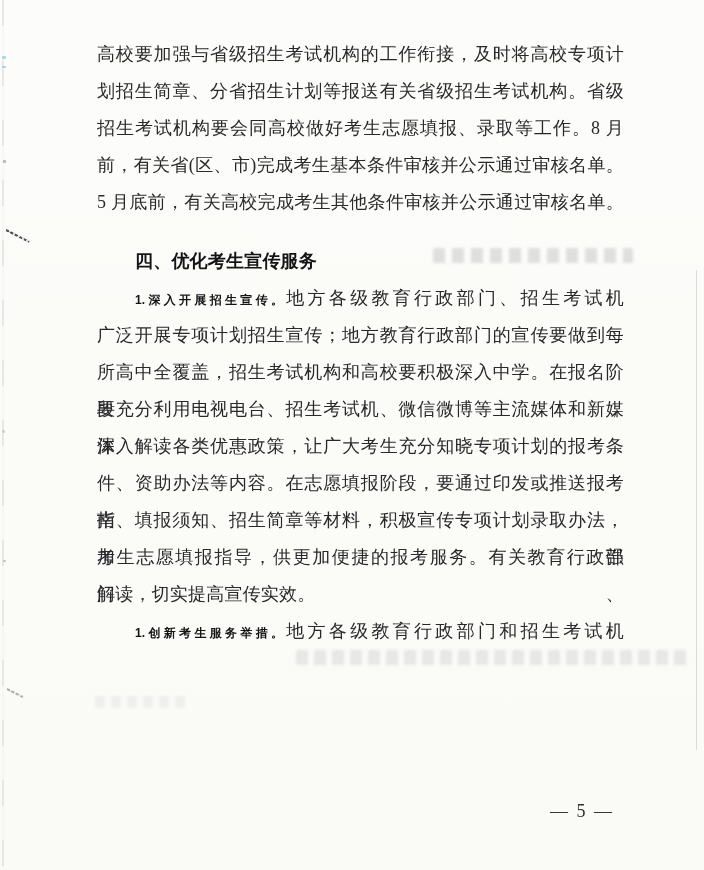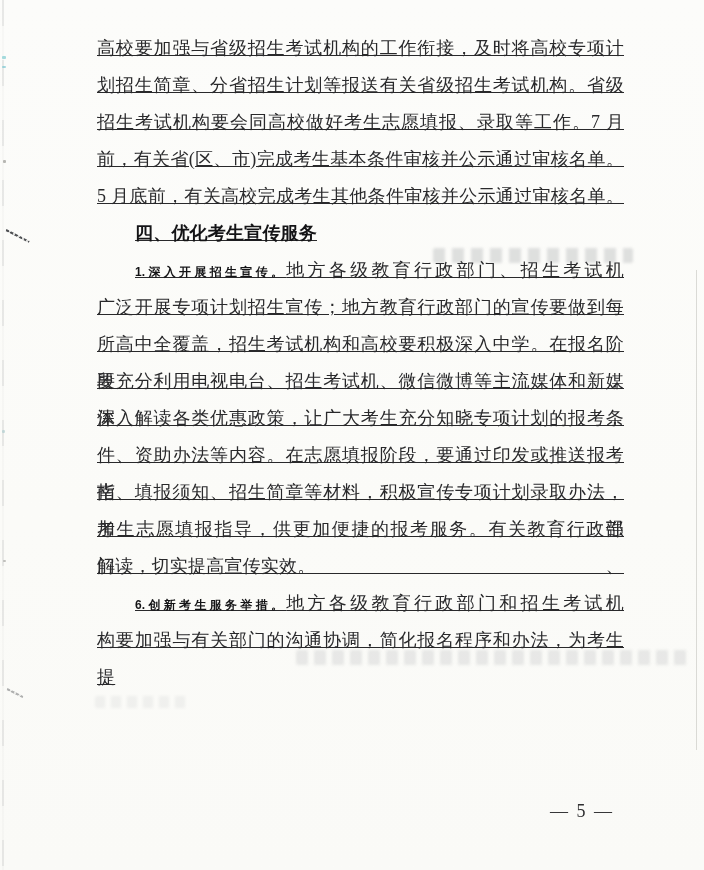--- a/index.html
+++ b/index.html
@@ -6,33 +6,32 @@
   body{
     width:704px;height:870px;overflow:hidden;position:relative;
     background:#fbfbf9;
     font-family:"Liberation Serif","DejaVu Serif",serif;
   }
   .page{
     position:absolute;left:0;top:0;width:704px;height:870px;
     background:linear-gradient(180deg,#fcfcfa 0%,#fbfbf8 60%,#fafaf7 100%);
   }
   .textblock{
-    position:absolute;left:97px;top:30px;width:527px;
+    position:absolute;left:97px;top:36px;width:527px;
     color:#29292b;
-    text-decoration:underline;
   }
   .line{
     height:37px;line-height:37px;font-size:18px;
     letter-spacing:.2px;white-space:nowrap;
     text-align:justify;text-align-last:left;
   }
   .line.just{white-space:normal;text-align-last:justify;text-justify:inter-character;}
   .line.ind{text-indent:38px;}
   .line b{font-weight:bold;color:#141416;font-family:"Liberation Sans","DejaVu Sans",sans-serif;font-size:12px;}
-  .line.headline{font-weight:bold;color:#141416;font-family:"Liberation Sans","DejaVu Sans",sans-serif;font-size:18px;}
+  .line.headline{font-weight:bold;color:#141416;font-family:"Liberation Sans","DejaVu Sans",sans-serif;font-size:18px;margin-top:22px;}
   .pagenum{
     position:absolute;top:801px;right:90px;
     font-size:18px;color:#2e2e30;letter-spacing:2px;
   }
   
   .ghost{position:absolute;filter:blur(1.4px);border-radius:2px;}
   .ghost-1{left:433px;top:248px;width:200px;height:15px;opacity:.55;
     background:repeating-linear-gradient(90deg,rgba(110,114,120,.38) 0 12px,rgba(110,114,120,0) 12px 19px);}
   .ghost-2{left:296px;top:650px;width:392px;height:15px;opacity:.42;
     background:repeating-linear-gradient(90deg,rgba(120,124,130,.36) 0 12px,rgba(120,124,130,0) 12px 18px);}
@@ -57,35 +56,34 @@
   .speck-5{left:3px;top:560px;width:3px;height:2px;background:#9a9a96;opacity:.6;}
 </style>
 </head>
 <body>
 
 <div class="page">
 
   <div class="textblock" id="textblock">
       <div class="line just">高校要加强与省级招生考试机构的工作衔接，及时将高校专项计</div>
       <div class="line just">划招生简章、分省招生计划等报送有关省级招生考试机构。省级</div>
-      <div class="line just">招生考试机构要会同高校做好考生志愿填报、录取等工作。7 月</div>
+      <div class="line just">招生考试机构要会同高校做好考生志愿填报、录取等工作。8 月</div>
       <div class="line just">前，有关省(区、市)完成考生基本条件审核并公示通过审核名单。</div>
       <div class="line just">5 月底前，有关高校完成考生其他条件审核并公示通过审核名单。</div>
       <div class="line ind headline">四、优化考生宣传服务</div>
       <div class="line just ind"><b>1.深入开展招生宣传。</b>地方各级教育行政部门、招生考试机</div>
       <div class="line just">广泛开展专项计划招生宣传；地方教育行政部门的宣传要做到每</div>
       <div class="line just">所高中全覆盖，招生考试机构和高校要积极深入中学。在报名阶段，</div>
       <div class="line just">要充分利用电视电台、招生考试机、微信微博等主流媒体和新媒体，</div>
       <div class="line just">深入解读各类优惠政策，让广大考生充分知晓专项计划的报考条</div>
       <div class="line just">件、资助办法等内容。在志愿填报阶段，要通过印发或推送报考指</div>
       <div class="line just">南、填报须知、招生简章等材料，积极宣传专项计划录取办法，加强</div>
       <div class="line just">考生志愿填报指导，供更加便捷的报考服务。有关教育行政部门、</div>
       <div class="line">解读，切实提高宣传实效。</div>
-      <div class="line just ind"><b>6.创新考生服务举措。</b>地方各级教育行政部门和招生考试机</div>
-      <div class="line just">构要加强与有关部门的沟通协调，简化报名程序和办法，为考生提</div>
+      <div class="line just ind"><b>1.创新考生服务举措。</b>地方各级教育行政部门和招生考试机</div>
     </div>
 
   <div class="pagenum">— 5 —</div>
 
   <div class="ghost ghost-1"></div>
   <div class="ghost ghost-2"></div>
   <div class="ghost ghost-3"></div>
 
   <div class="edge-left"></div>
   <div class="edge-right"></div>

